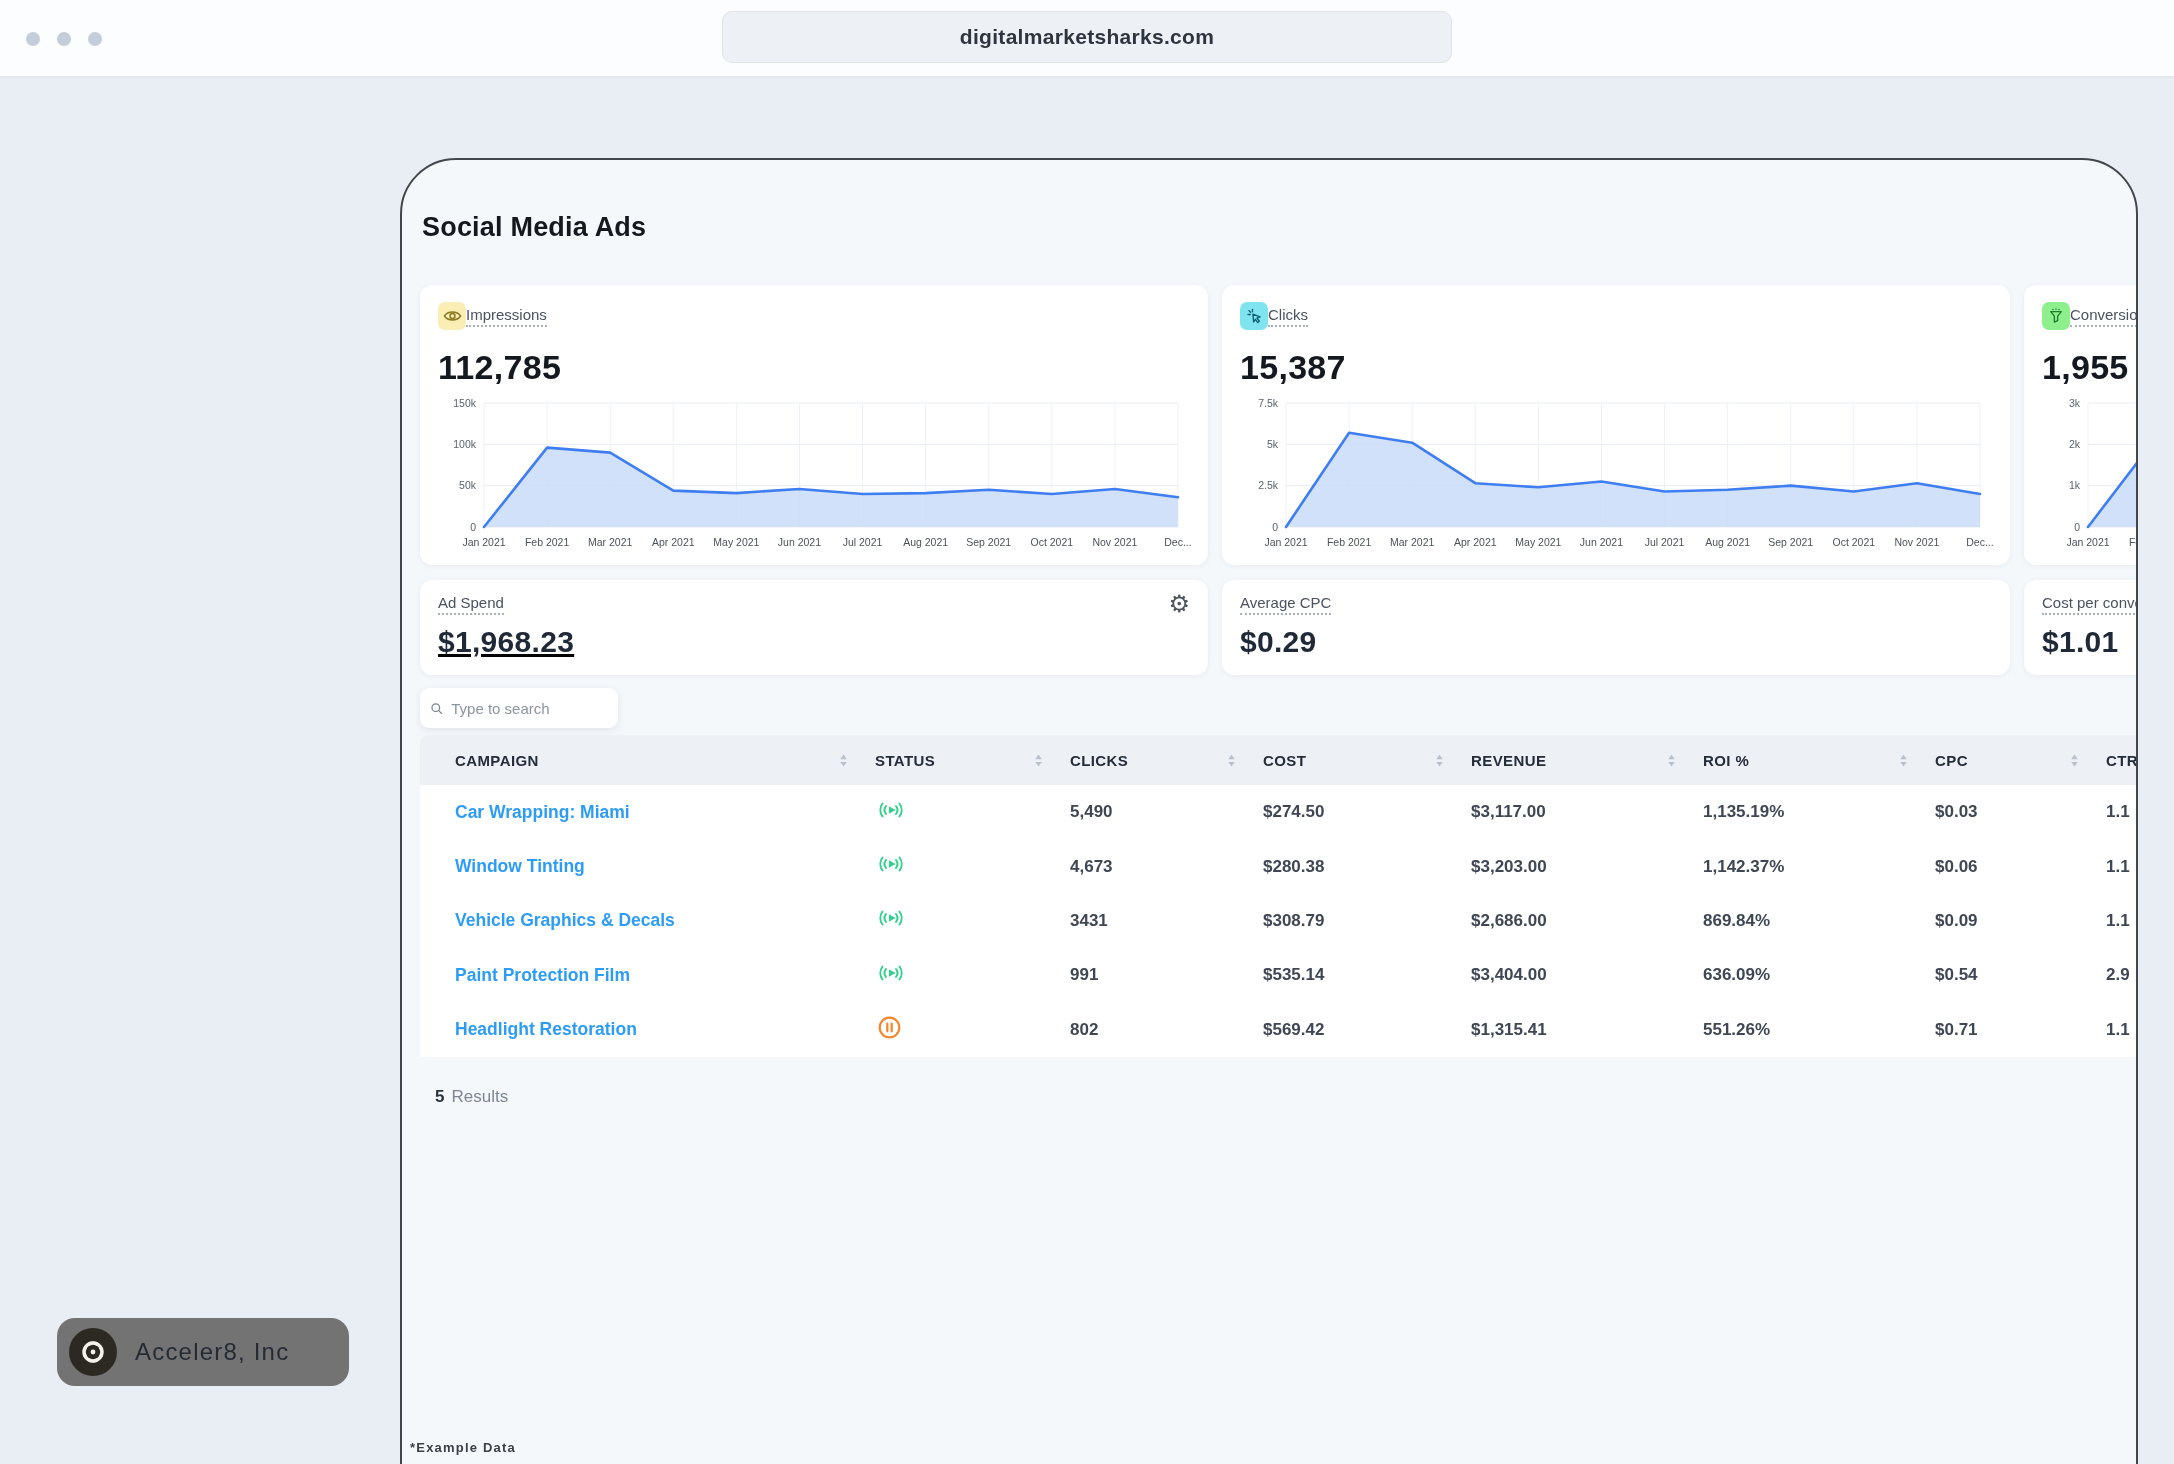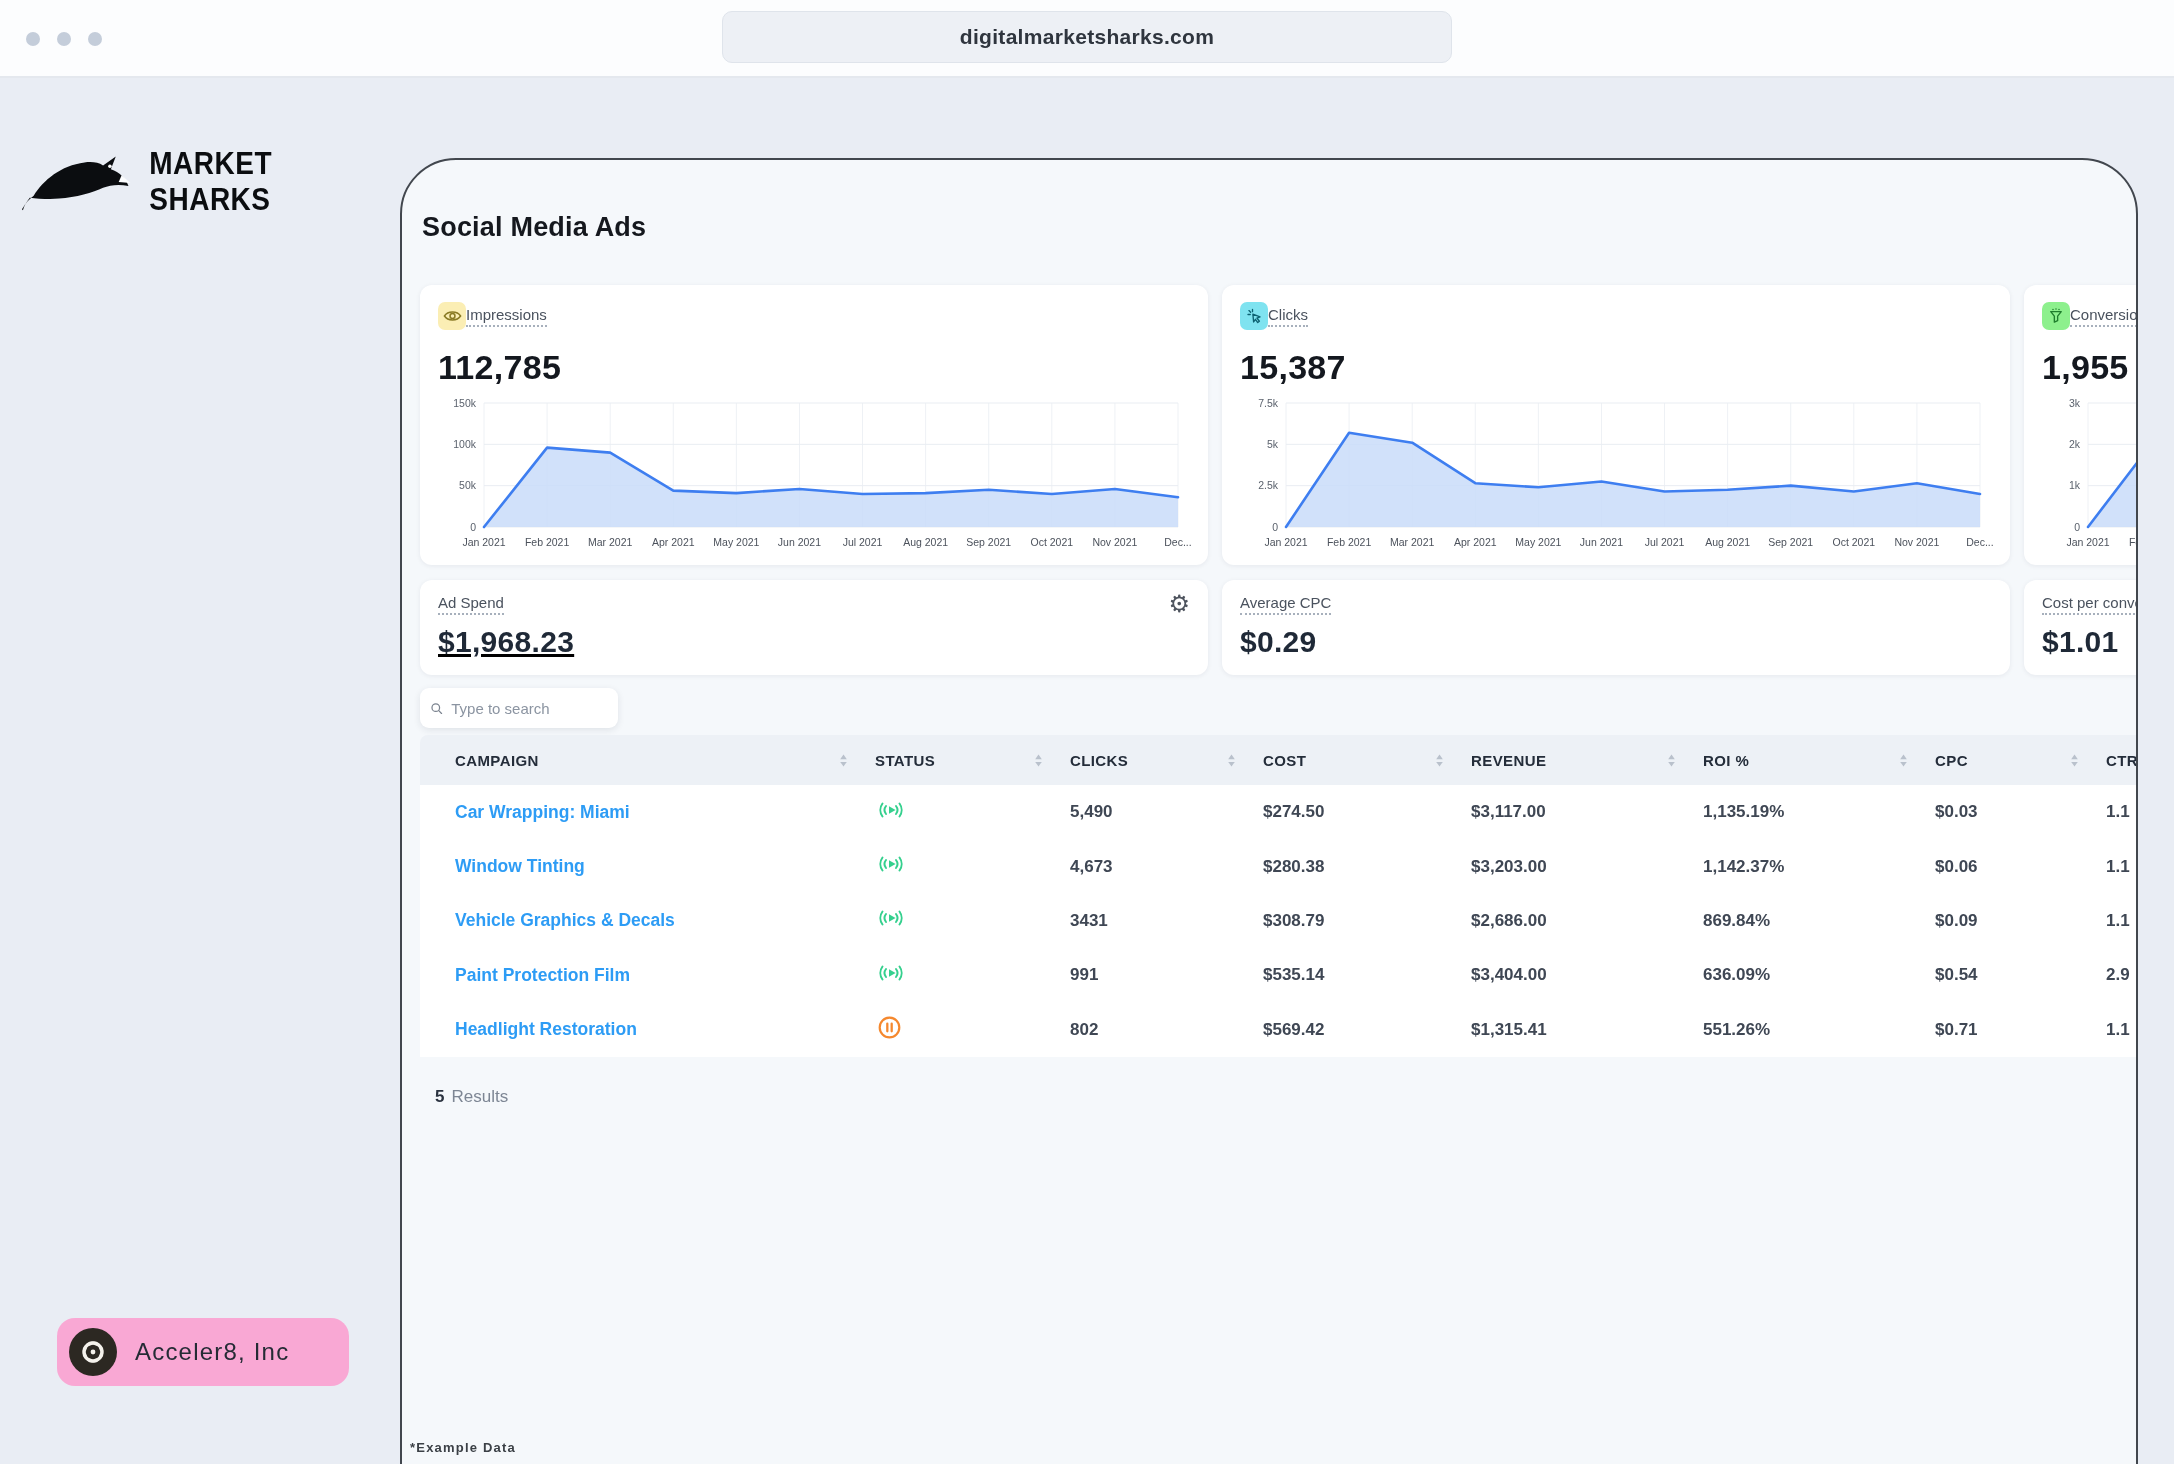--- a/index.html
+++ b/index.html
@@ -19,21 +19,21 @@
   
   .sidebar { position:absolute; left:0; top:78px; width:400px; height:1386px; }
   .brand { position:absolute; left:20px; top:72px; display:flex; align-items:center; gap:12px; }
   .brand-name { font-size:28px; font-weight:800; letter-spacing:.5px; color:#0b0d10;
     transform:scaleY(1.12); }
   .nav { position:absolute; left:52px; top:190px; list-style:none; }
   .nav li { height:57px; display:flex; align-items:center; font-size:25px;
     letter-spacing:2.8px; color:#3d4654; cursor:pointer; }
   .nav li.active { color:#2563eb; font-weight:700; }
   .account { position:absolute; left:57px; top:1240px; height:68px; min-width:292px;
-    background:#f9a8d4; border-radius:18px; display:flex; align-items:center;
+    background:#737373; border-radius:18px; display:flex; align-items:center;
     gap:18px; padding:0 34px 0 12px; }
   .account-logo { width:48px; height:48px; border-radius:50%; background:#2c2822;
     display:flex; align-items:center; justify-content:center; flex:none; }
   .account-name { font-size:24px; letter-spacing:1.2px; color:#252b35; }
 
   
   .panel { position:absolute; left:400px; top:158px; width:1738px; height:1330px;
     background:#f5f8fb; border:2px solid #42474e; border-radius:56px 56px 0 0;
     overflow:hidden; }
   .page-title { position:absolute; left:20px; top:52px; font-size:27px;
@@ -105,28 +105,20 @@
     <span class="dot"></span>
     <span class="dot"></span>
     <span class="dot"></span>
   </div>
   <div class="url-pill">
     <span>digitalmarketsharks.com</span>
   </div>
 </div>
 
 <div class="sidebar">
-  <div class="brand">
-    <svg width="118" height="62" viewBox="0 0 120 62">
-      <path d="M2 59 C6 52 10 48 14 45 C24 29 42 14 66 11 C74 10 80 11 85 14 L98 5 L93 18 C102 21 108 27 111 35 C101 33 92 34 85 37 C75 42 57 47 40 48 C30 49 18 48 10 47 C7 51 4 55 3 60 Z" fill="#0b0d10"></path>
-      <path d="M104 24 L113 32 L101 31 Z" fill="#fcfdfe"></path>
-      <circle cx="92" cy="15" r="1.8" fill="#fcfdfe"></circle>
-    </svg>
-    <span class="brand-name">MARKET SHARKS</span>
-  </div>
   <div class="account">
     <span class="account-logo">
       <svg width="30" height="30" viewBox="0 0 30 30">
         <rect x="6.5" y="6.5" width="17" height="17" rx="6.5" fill="none" stroke="#f5f2ec" stroke-width="3" transform="rotate(22 15 15)"></rect>
         <rect x="6.5" y="6.5" width="17" height="17" rx="6.5" fill="none" stroke="#f5f2ec" stroke-width="3" transform="rotate(-22 15 15)"></rect>
         <circle cx="15" cy="15" r="2.4" fill="#f5f2ec"></circle>
       </svg>
     </span>
     <span class="account-name">Acceler8, Inc</span>
   </div>

